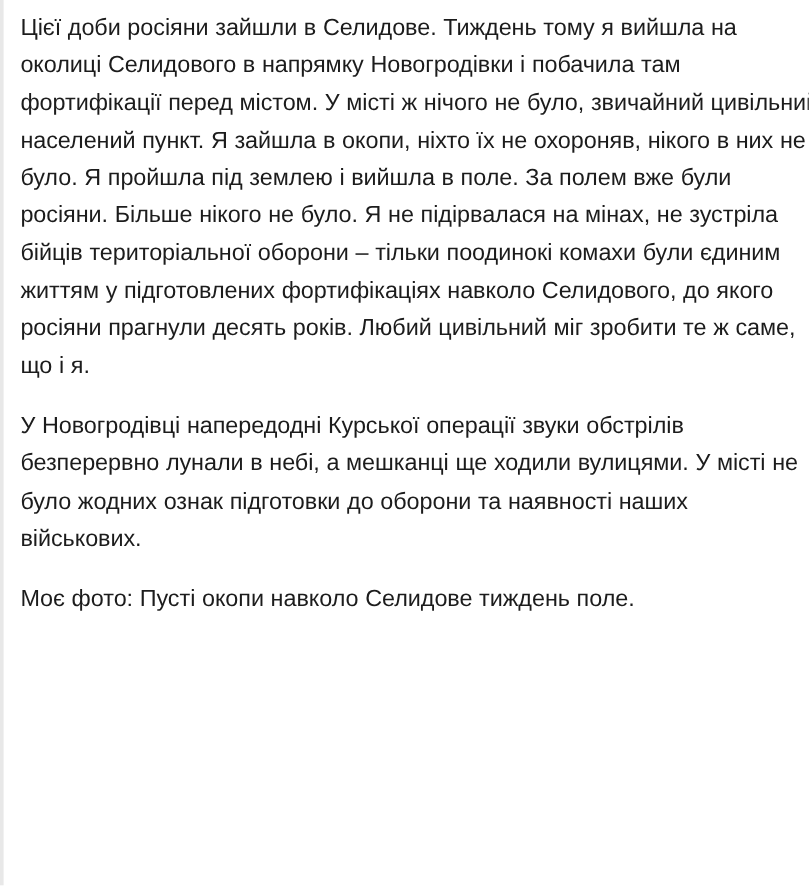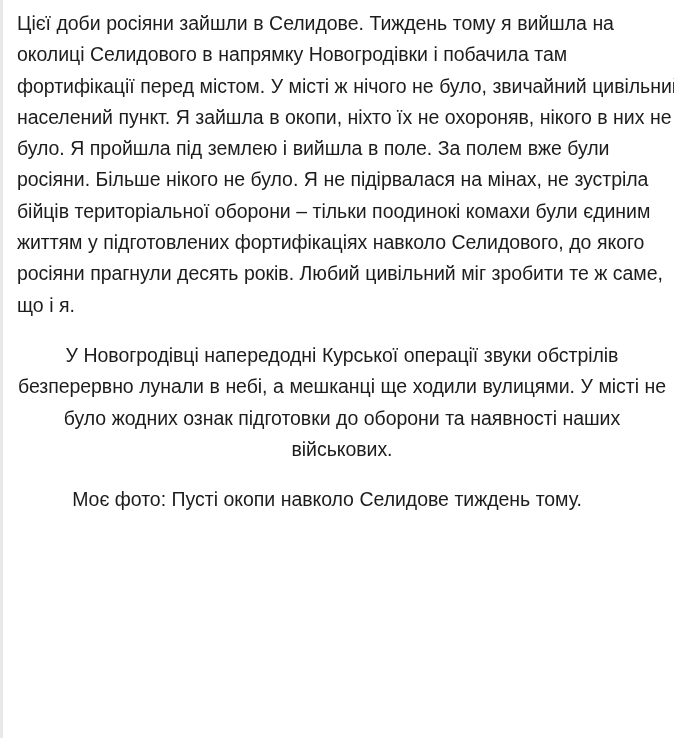--- a/index.html
+++ b/index.html
@@ -42,30 +42,29 @@
     margin: 0;
     font-size: 19.5px;
     line-height: 31.3px;
     letter-spacing: -0.05px;
     color: #1c1c1c;
     white-space: pre-wrap;
     word-spacing: 0.2px;
   }
   p.para + p.para {
     margin-top: 19px;
-    text-align: center;
   }
   .p1 { width: 668px; }
   .p2 { width: 650px; }
   .p3 { width: 640px; }
   .p4 { width: 620px; }
 </style>
 </head>
 <body>
 
 <div class="page">
   <div class="left-rule"></div>
   <div class="content">
     <p class="para p1">Цієї доби росіяни зайшли в Селидове. Тиждень тому я вийшла на околиці Селидового в напрямку Новогродівки і побачила там фортифікації перед містом. У місті ж нічого не було, звичайний цивільний населений пункт. Я зайшла в окопи, ніхто їх не охороняв, нікого в них не було. Я пройшла під землею і вийшла в поле. За полем вже були росіяни. Більше нікого не було. Я не підірвалася на мінах, не зустріла бійців територіальної оборони – тільки поодинокі комахи були єдиним життям у підготовлених фортифікаціях навколо Селидового, до якого росіяни прагнули десять років. Любий цивільний міг зробити те ж саме, що і я.</p>
     <p class="para p2">У Новогродівці напередодні Курської операції звуки обстрілів безперервно лунали в небі, а мешканці ще ходили вулицями. У місті не було жодних ознак підготовки до оборони та наявності наших військових.</p>
-    <p class="para p4">Моє фото: Пусті окопи навколо Селидове тиждень тому.</p>
+    <p class="para p4">Моє фото: Пусті окопи навколо Селидове тиждень поле.</p>
   </div>
 </div>
 
 </body></html>

